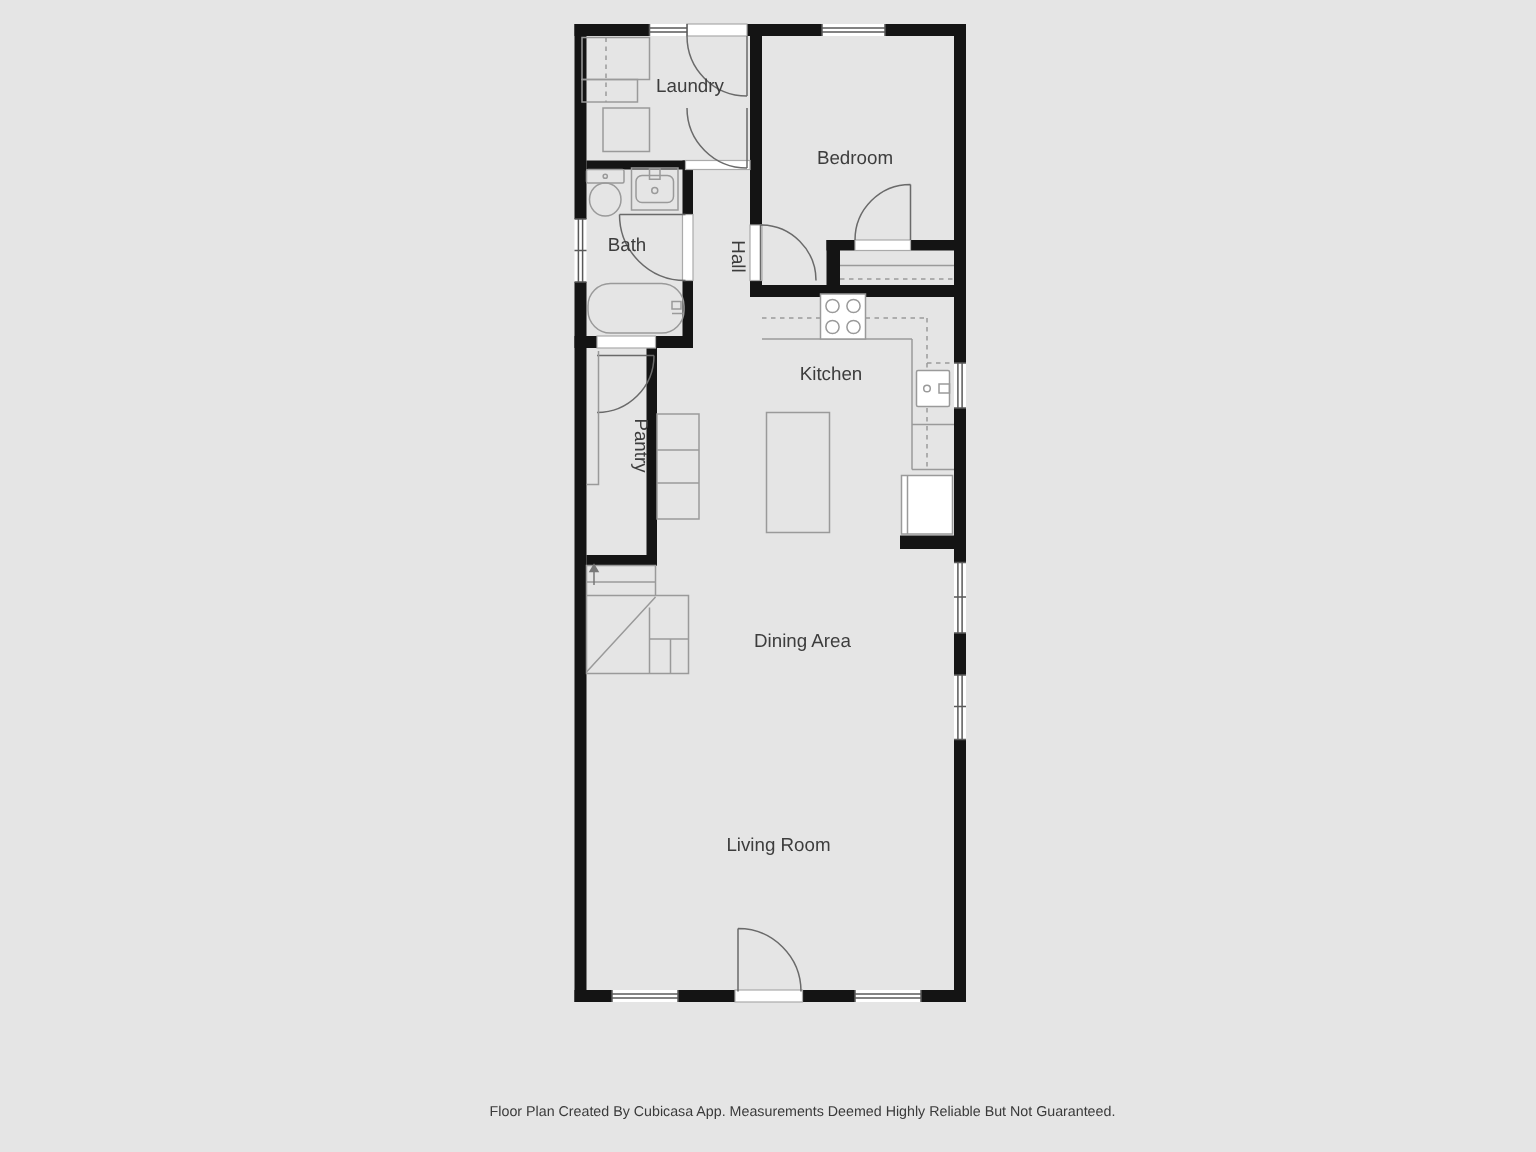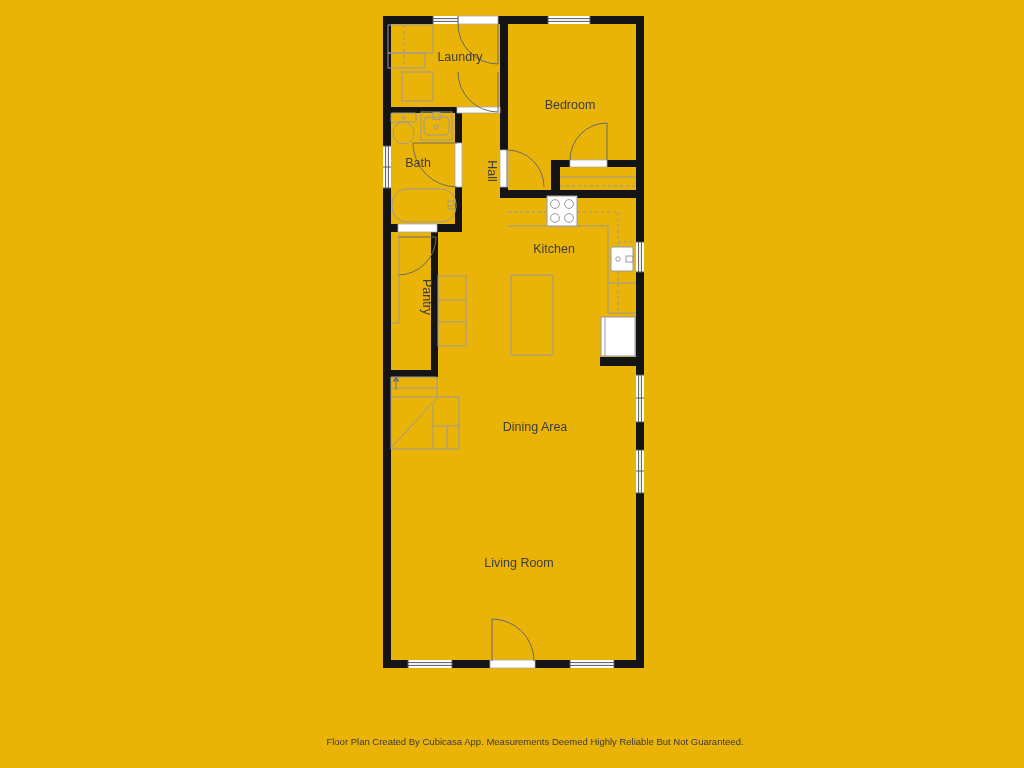--- a/index.html
+++ b/index.html
@@ -1,16 +1,16 @@
 <!DOCTYPE html>
 <html><head>
 <meta charset="utf-8">
 <style>
   html,body{margin:0;padding:0;background:#fff;}
-  #stage{position:relative;width:1024px;height:768px;background:#eab308;overflow:hidden;
+  #stage{position:relative;width:1024px;height:768px;background:#e5e5e5;overflow:hidden;
          font-family:"Liberation Sans",sans-serif;}
   svg{position:absolute;left:0;top:0;}
   .wall{fill:#141414;stroke:none;}
   .thr{fill:#ffffff;stroke:#aaaaaa;stroke-width:0.8;}
   .win{fill:#ffffff;stroke:none;}
   .winl{stroke:#5a5a5a;stroke-width:1;fill:none;}
   .fix{stroke:#9a9a9a;stroke-width:1;fill:none;}
   .fixw{stroke:#9a9a9a;stroke-width:1;fill:#ffffff;}
   .dash{stroke:#9a9a9a;stroke-width:1;fill:none;stroke-dasharray:3 3;}
   .door{stroke:#6a6a6a;stroke-width:1;fill:none;}

